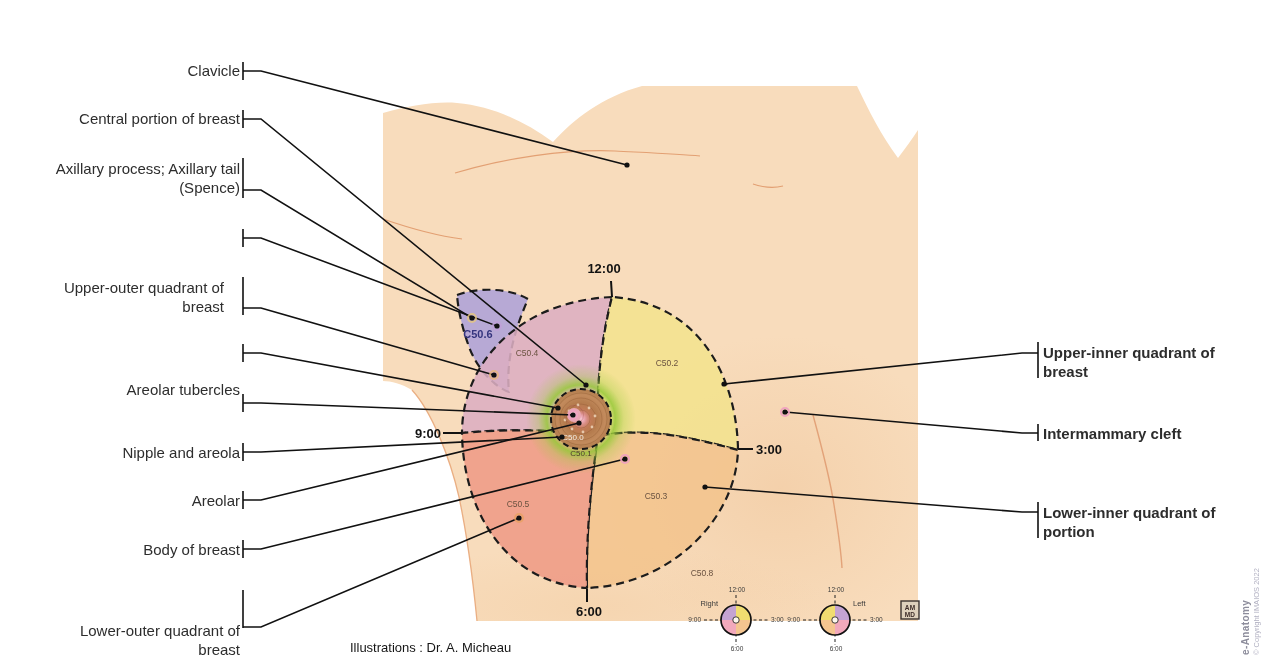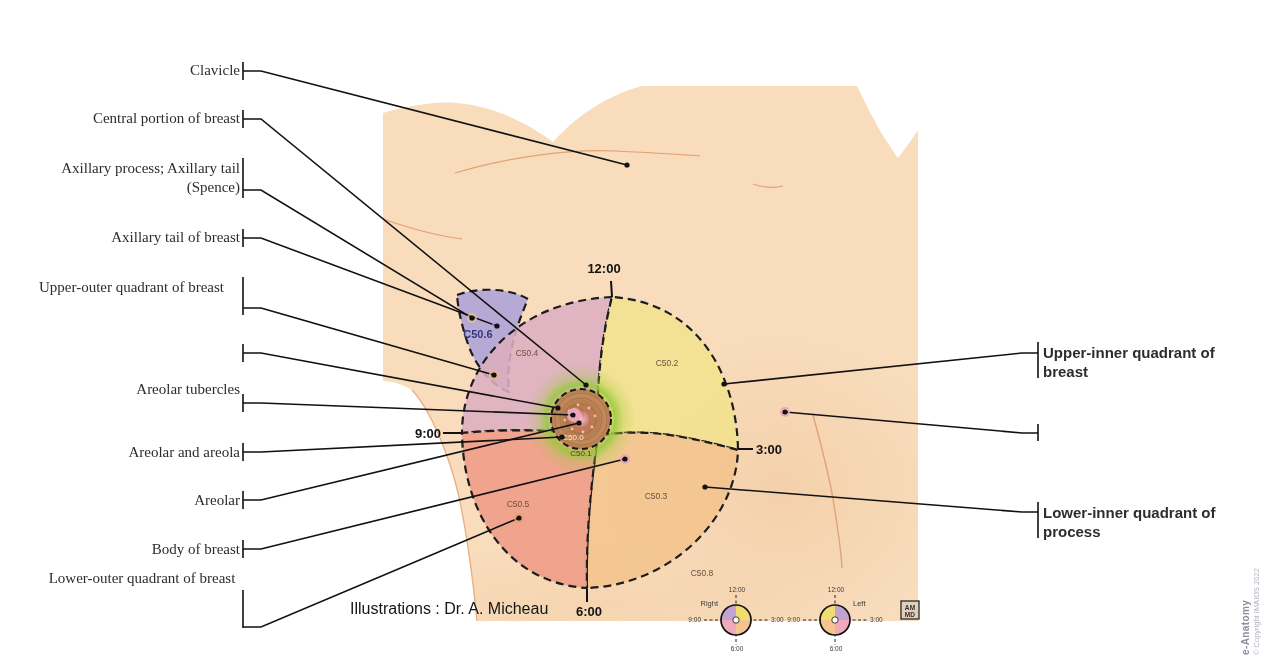--- a/index.html
+++ b/index.html
@@ -1,22 +1,22 @@
 <!DOCTYPE html>
 <html><head>
 <meta charset="utf-8">
 <style>
   html,body{margin:0;padding:0;background:#fff;}
   #stage{position:relative;width:1280px;height:660px;overflow:hidden;
          font-family:"Liberation Sans",sans-serif;background:#fff;}
   #stage svg{position:absolute;left:0;top:0;}
   .anat-label{position:absolute;font-size:15px;line-height:19px;color:#2d2d2d;}
-  .anat-label.left{text-align:right;font-family:Liberation Serif, serif;}
+  .anat-label.left{text-align:right;}
   .anat-label.right{text-align:left;font-weight:bold;}
-  .credit{position:absolute;left:350px;top:600px;font-size:16px;color:#151515;}
+  .credit{position:absolute;left:350px;top:640px;font-size:13px;color:#151515;}
   .branding{position:absolute;left:1240px;top:655px;transform:rotate(-90deg);
             transform-origin:top left;white-space:nowrap;}
   .branding .product{display:block;font-size:10px;font-weight:bold;color:#8d8d9c;letter-spacing:.4px;line-height:12px;}
   .branding .copyright{display:block;font-size:7.5px;color:#b2b1c2;line-height:10px;}
   .rgn{font-size:8.5px;fill:#6a5240;}
   .rgn-bold{font-size:11px;font-weight:bold;fill:#35357e;}
   .clockTxt{font-size:13px;font-weight:bold;fill:#121212;}
   .miniTxt{font-size:6.5px;fill:#3a3a3a;}
   .miniTitle{font-size:7.5px;fill:#3a3a3a;}
   .stampTxt{font-size:6.5px;font-weight:bold;fill:#3b2b28;letter-spacing:.2px;}
@@ -222,30 +222,30 @@
   <g>
     <rect x="901" y="601" width="18" height="18" fill="#ddd0bc" stroke="#3a3230" stroke-width="1.4"></rect>
     <text class="stampTxt" x="910" y="609.5" text-anchor="middle">AM</text>
     <text class="stampTxt" x="910" y="616.5" text-anchor="middle">MD</text>
   </g>
 </svg>
 
 <div class="anat-label left" style="left:15px;top:61px;width:225px;">Clavicle</div>
 <div class="anat-label left" style="left:15px;top:109px;width:225px;">Central portion of breast</div>
 <div class="anat-label left" style="left:38px;top:159px;width:202px;">Axillary process; Axillary tail (Spence)</div>
-<div class="anat-label left" style="left:15px;top:228px;width:225px;">Axillary tail of breast</div>
 <div class="anat-label left" style="left:28px;top:278px;width:196px;">Upper-outer quadrant of breast</div>
 <div class="anat-label left" style="left:15px;top:344px;width:225px;margin-top:36px;">Areolar tubercles</div>
-<div class="anat-label left" style="left:15px;top:443px;width:225px;">Areolar and areola</div>
+<div class="anat-label left" style="left:15px;top:443px;width:225px;">Nipple and areola</div>
 <div class="anat-label left" style="left:15px;top:491px;width:225px;">Areolar</div>
 <div class="anat-label left" style="left:15px;top:540px;width:225px;text-align:right;">Body of breast</div>
-<div class="anat-label left" style="left:44px;top:569px;width:196px;text-align:center;">Lower-outer quadrant of breast</div>
+<div class="anat-label left" style="left:44px;top:621px;width:196px;">Lower-outer quadrant of breast</div>
 
 <div class="anat-label right" style="left:1043px;top:343px;width:218px;">Upper-inner quadrant of breast</div>
-<div class="anat-label right" style="left:1043px;top:503px;width:218px;">Lower-inner quadrant of process</div>
+<div class="anat-label right" style="left:1043px;top:424px;width:218px;">Intermammary cleft</div>
+<div class="anat-label right" style="left:1043px;top:503px;width:218px;">Lower-inner quadrant of portion</div>
 
 <div class="credit">Illustrations : Dr. A. Micheau</div>
 
 <div class="branding">
   <span class="product">e-Anatomy</span>
   <span class="copyright">© Copyright IMAIOS 2022</span>
 </div>
 
 </div>
 

